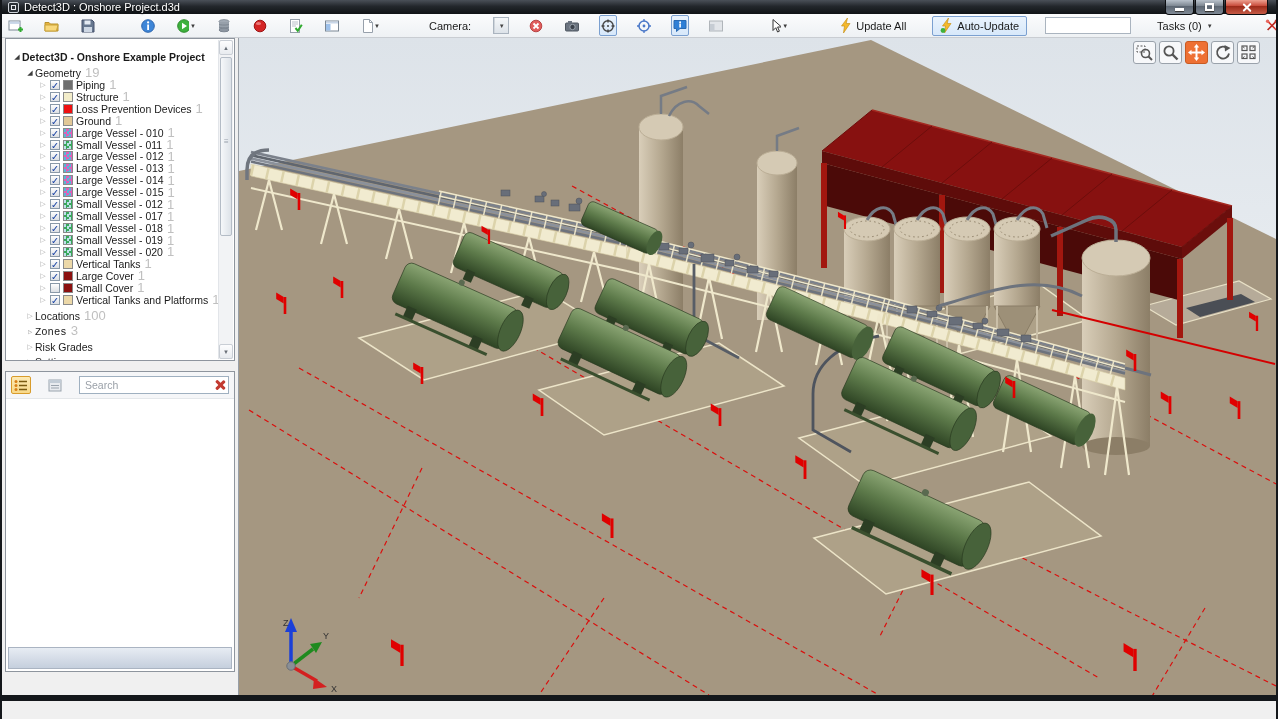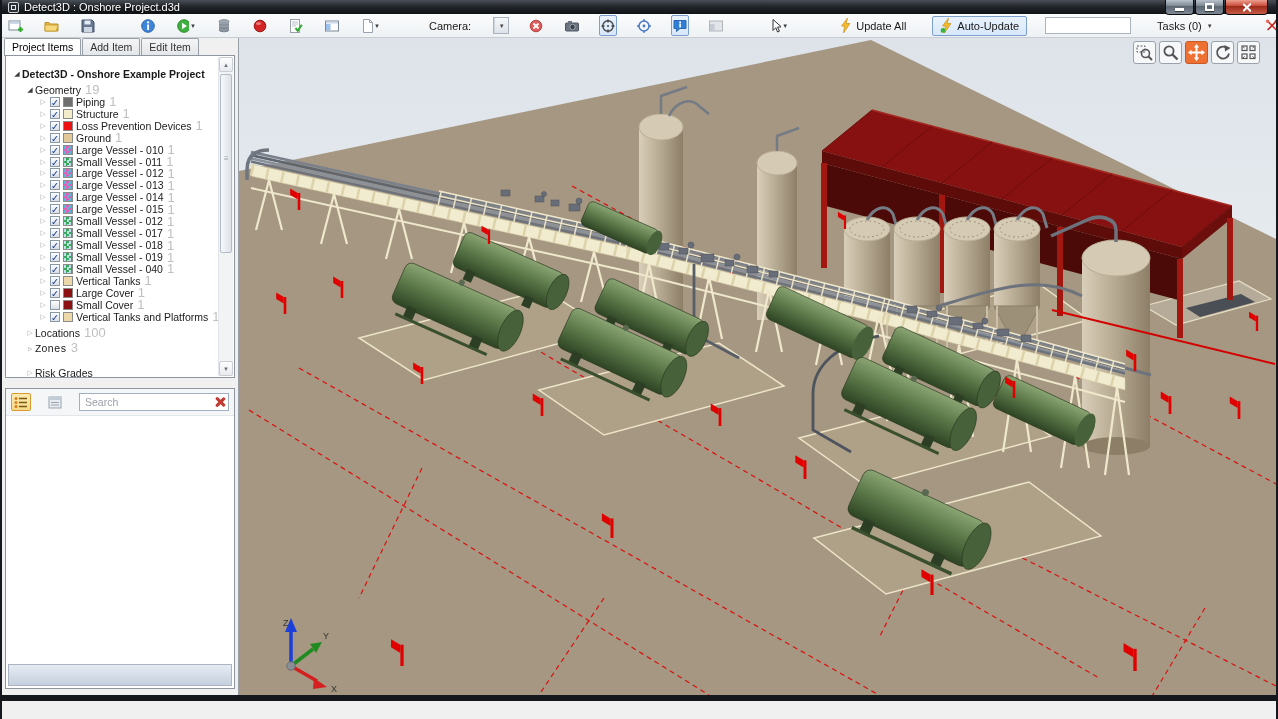--- a/index.html
+++ b/index.html
@@ -298,25 +298,20 @@
           <path d="M3.5 4.5h6M3.5 6.5h6M3.5 8.5h4" stroke="#9aa8b8"></path>
           <path d="M10 11h3l-1.5 3z" fill="#3a7bd5"></path>
           <path d="M11.5 8v3" stroke="#3a7bd5" stroke-width="2"></path>
         </svg>
       </span>
   </div>
 
   <div class="main">
 
     <div class="leftpanel">
-      <div class="tabs">
-          <div class="tab active">Project Items</div>
-          <div class="tab">Add Item</div>
-          <div class="tab">Edit Item</div>
-        </div>
       <div class="tree-wrap">
         <div class="tree-rows">
             <div class="trow bold" style="padding-left: 2px;">
               <span class="exp open">◢</span>
               <span class="tlabel">Detect3D - Onshore Example Project</span>
             </div>
             <div class="trow" style="padding-left: 15px; margin-top: 4px;">
               <span class="exp open">◢</span>
               <span class="tlabel">Geometry</span>
               <span class="tcount">19</span>
@@ -416,21 +411,21 @@
               <span class="exp">▷</span>
               <span class="cb">✓</span>
               <span class="sw sw-sv"></span>
               <span class="tlabel">Small Vessel - 019</span>
               <span class="tcount">1</span>
             </div>
             <div class="trow" style="padding-left: 28px;">
               <span class="exp">▷</span>
               <span class="cb">✓</span>
               <span class="sw sw-sv"></span>
-              <span class="tlabel">Small Vessel - 040</span>
+              <span class="tlabel">Small Vessel - 020</span>
               <span class="tcount">1</span>
             </div>
             <div class="trow" style="padding-left: 28px;">
               <span class="exp">▷</span>
               <span class="cb">✓</span>
               <span class="sw" style="background: rgb(236, 216, 168);"></span>
               <span class="tlabel">Vertical Tanks</span>
               <span class="tcount">1</span>
             </div>
             <div class="trow" style="padding-left: 28px;">
@@ -457,21 +452,21 @@
             <div class="trow" style="padding-left: 15px; margin-top: 4px;">
               <span class="exp">▷</span>
               <span class="tlabel">Locations</span>
               <span class="tcount">100</span>
             </div>
             <div class="trow" style="padding-left: 15px; margin-top: 4px; font-family: Liberation Mono, monospace;">
               <span class="exp">▷</span>
               <span class="tlabel">Zones</span>
               <span class="tcount">3</span>
             </div>
-            <div class="trow" style="padding-left: 15px; margin-top: 12px;">
+            <div class="trow" style="padding-left: 15px; margin-top: 3px;">
               <span class="exp">▷</span>
               <span class="tlabel">Risk Grades</span>
             </div>
             <div class="trow" style="padding-left: 15px; margin-top: 4px;">
               <span class="exp">▷</span>
               <span class="tlabel">Settings</span>
             </div>
           </div>
         <div class="vscroll">
           <div class="sbtn">▲</div>

